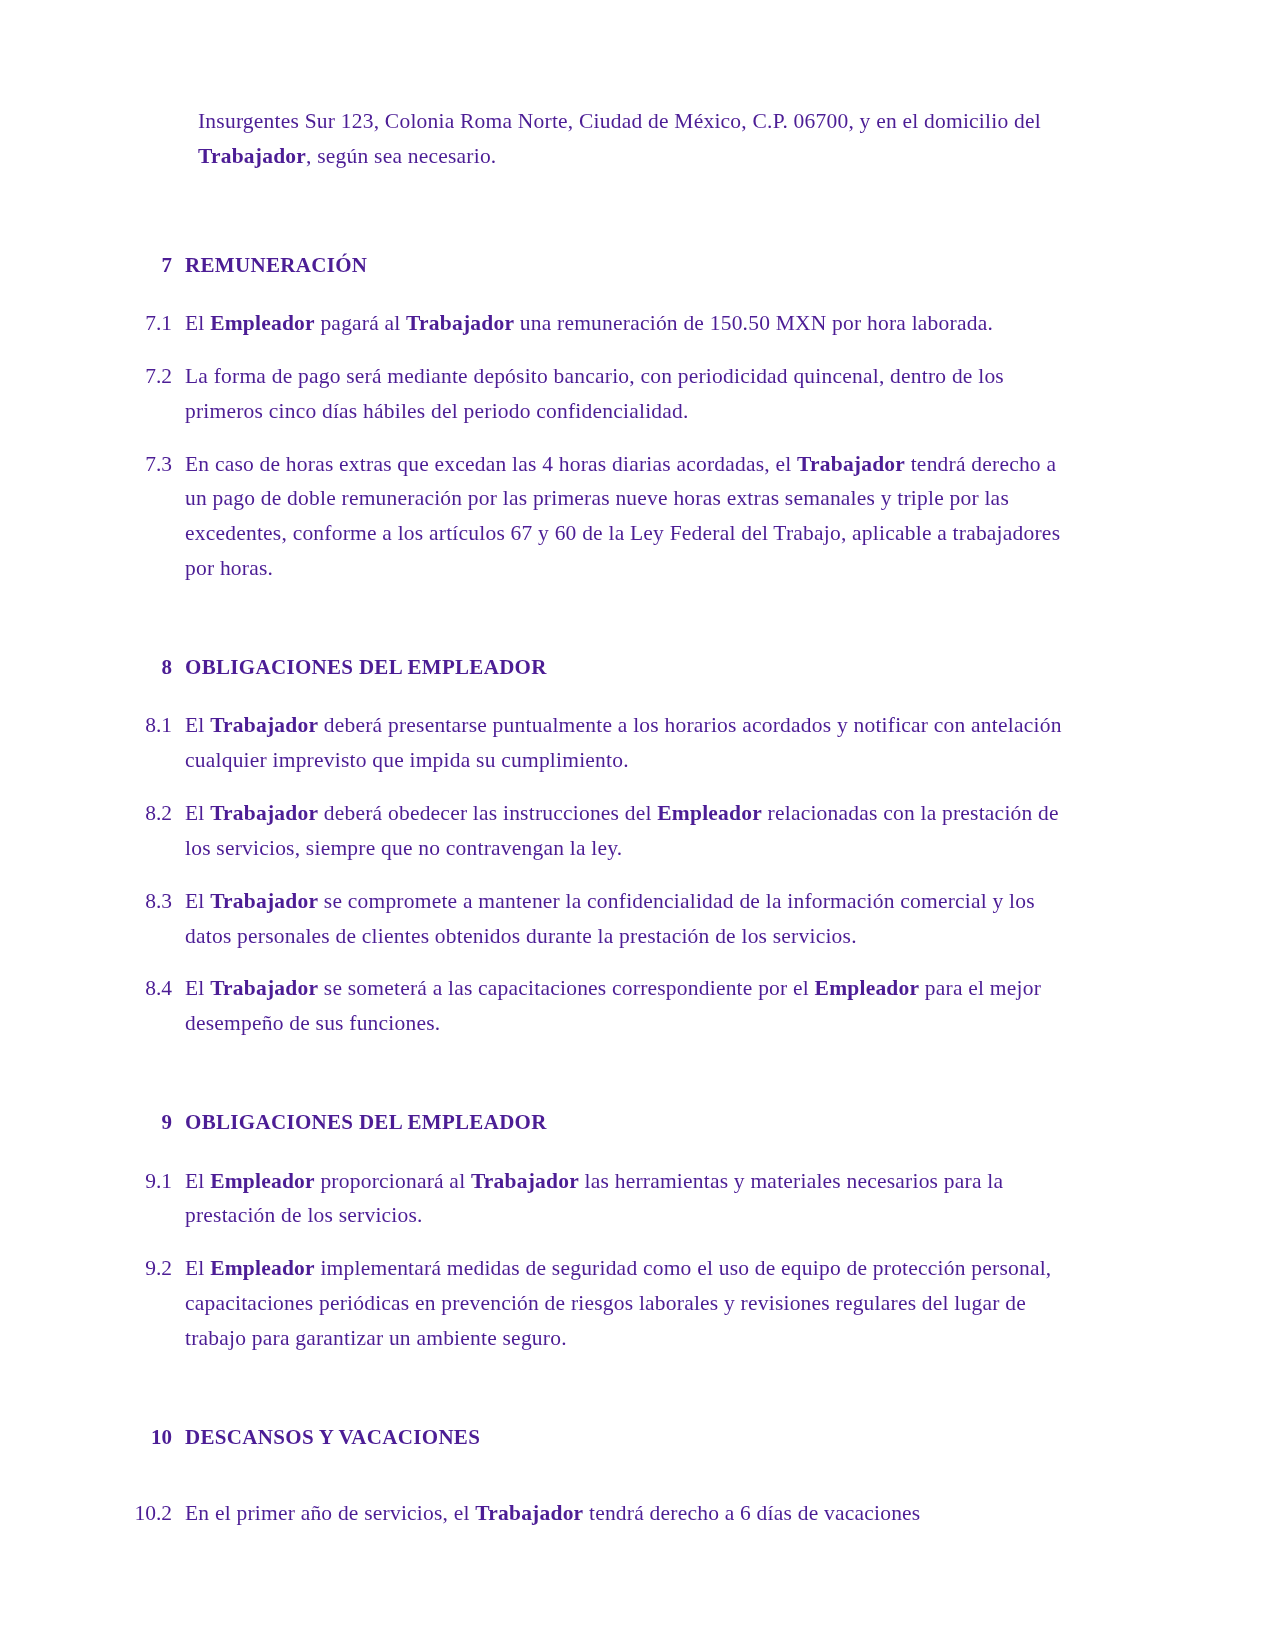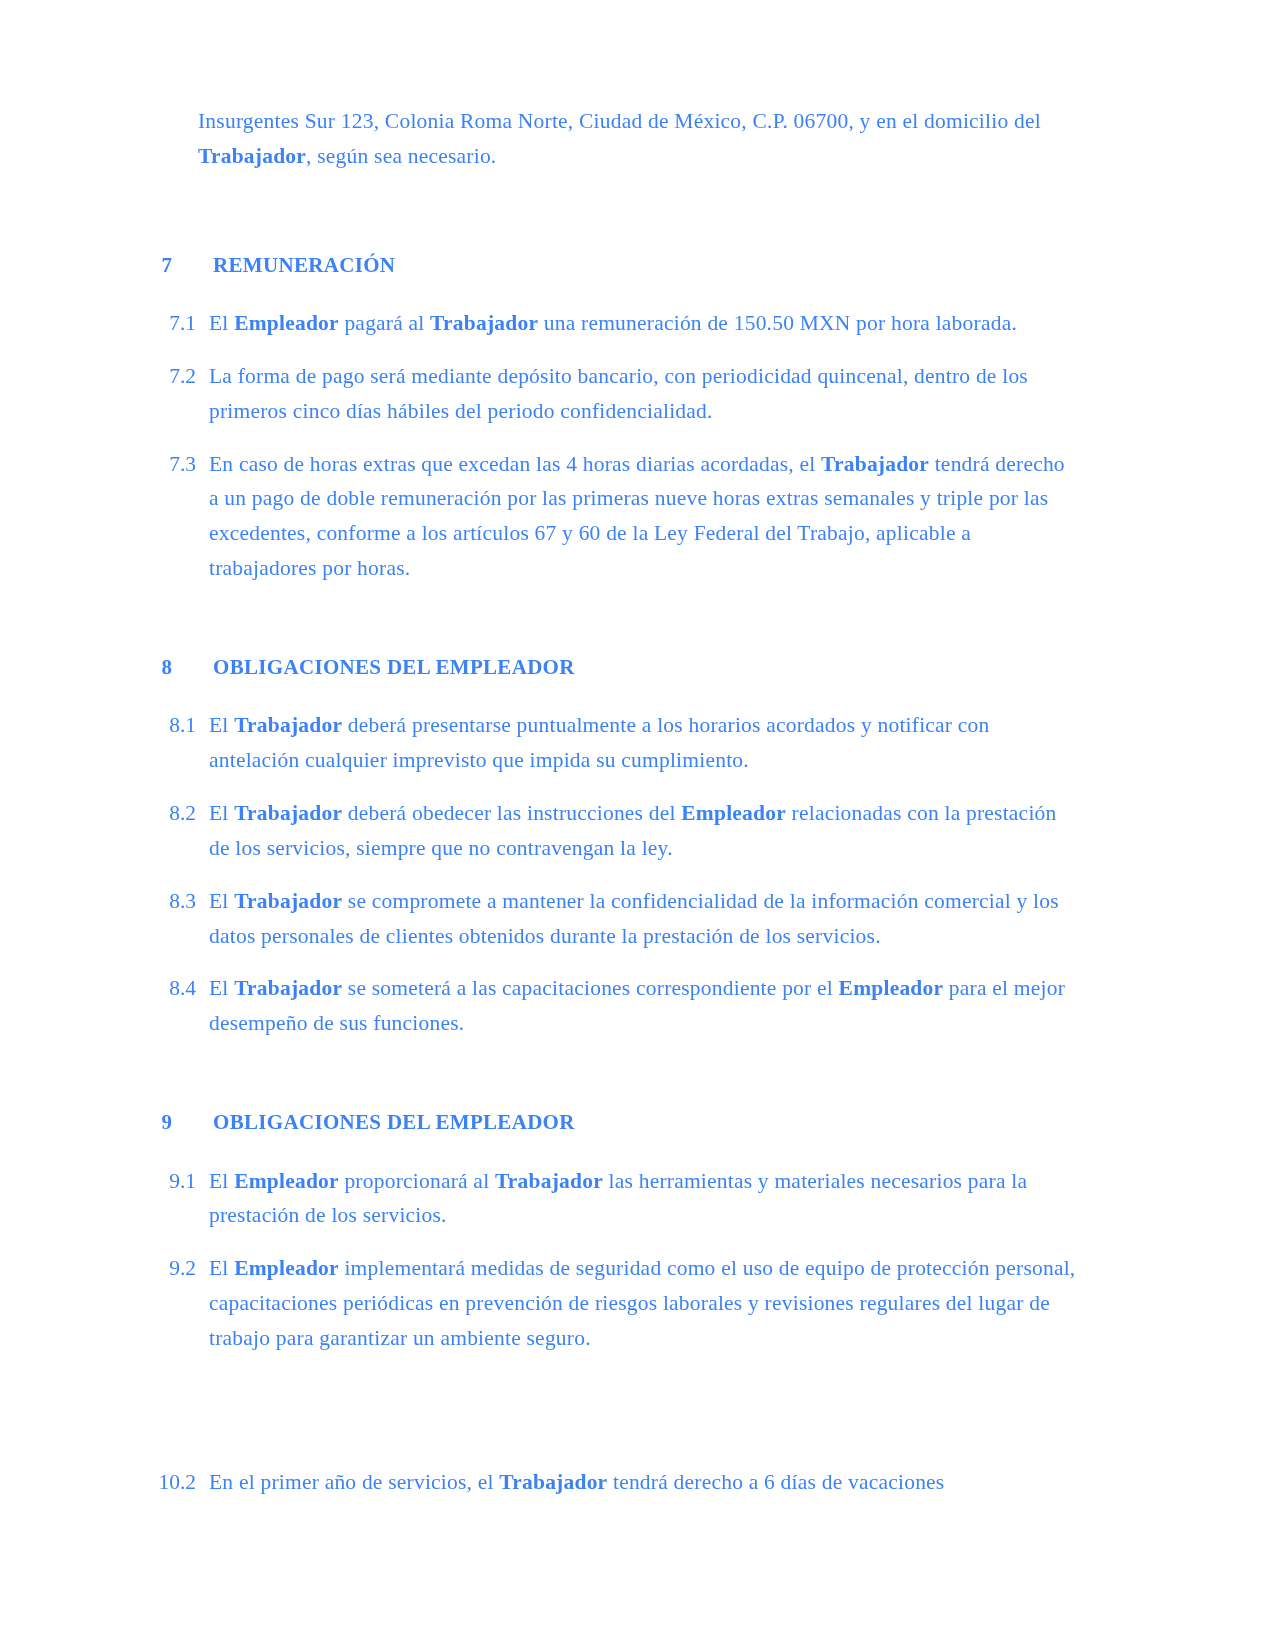--- a/index.html
+++ b/index.html
@@ -9,21 +9,21 @@
     background: #ffffff;
   }
   .page {
     position: relative;
     width: 1275px;
     height: 1650px;
     background: #ffffff;
     margin: 0 auto;
     box-sizing: border-box;
     font-family: "Liberation Serif", "DejaVu Serif", serif;
-    color: #3b82f6;
+    color: #4c1d95;
     overflow: hidden;
   }
   .content {
     position: absolute;
     left: 133px;
     top: 104px;
     width: 947px;
   }
 
   
@@ -61,27 +61,25 @@
     margin-top: 0;
   }
   .heading .row-num,
   .heading .row-body {
     font-weight: bold;
     font-size: 21px;
     line-height: 1.5;
   }
   .heading .row-body {
     letter-spacing: 0.015em;
-    margin-left: 28px;
   }
 
   
   .clause {
     margin-top: 0;
-    margin-left: 24px;
   }
 
   
   .sp-after-intro  { height: 76px; }
   .sp-heading-gap  { height: 25px; }
   .sp-clause-gap   { height: 18px; }
   .sp-section-gap  { height: 66px; }
 
   b { font-weight: bold; }
 </style>
@@ -151,20 +149,24 @@
         <div class="row clause">
           <div class="row-num">9.1</div>
           <div class="row-body"><span>El </span><b>Empleador</b><span> proporcionará al </span><b>Trabajador</b><span> las herramientas y materiales necesarios para la prestación de los servicios.</span></div>
         </div>
         <div class="sp-clause-gap"></div>
         <div class="row clause">
           <div class="row-num">9.2</div>
           <div class="row-body"><span>El </span><b>Empleador</b><span> implementará medidas de seguridad como el uso de equipo de protección personal, capacitaciones periódicas en prevención de riesgos laborales y revisiones regulares del lugar de trabajo para garantizar un ambiente seguro.</span></div>
         </div>
         <div class="sp-section-gap"></div>
+        <div class="row heading">
+          <div class="row-num">10</div>
+          <div class="row-body">DESCANSOS Y VACACIONES</div>
+        </div>
         <div class="sp-heading-gap"></div>
         <div class="sp-clause-gap"></div>
         <div class="row clause">
           <div class="row-num">10.2</div>
           <div class="row-body"><span>En el primer año de servicios, el </span><b>Trabajador</b><span> tendrá derecho a 6 días de vacaciones</span></div>
         </div>
       </div>
 
   </div>
 </div>

